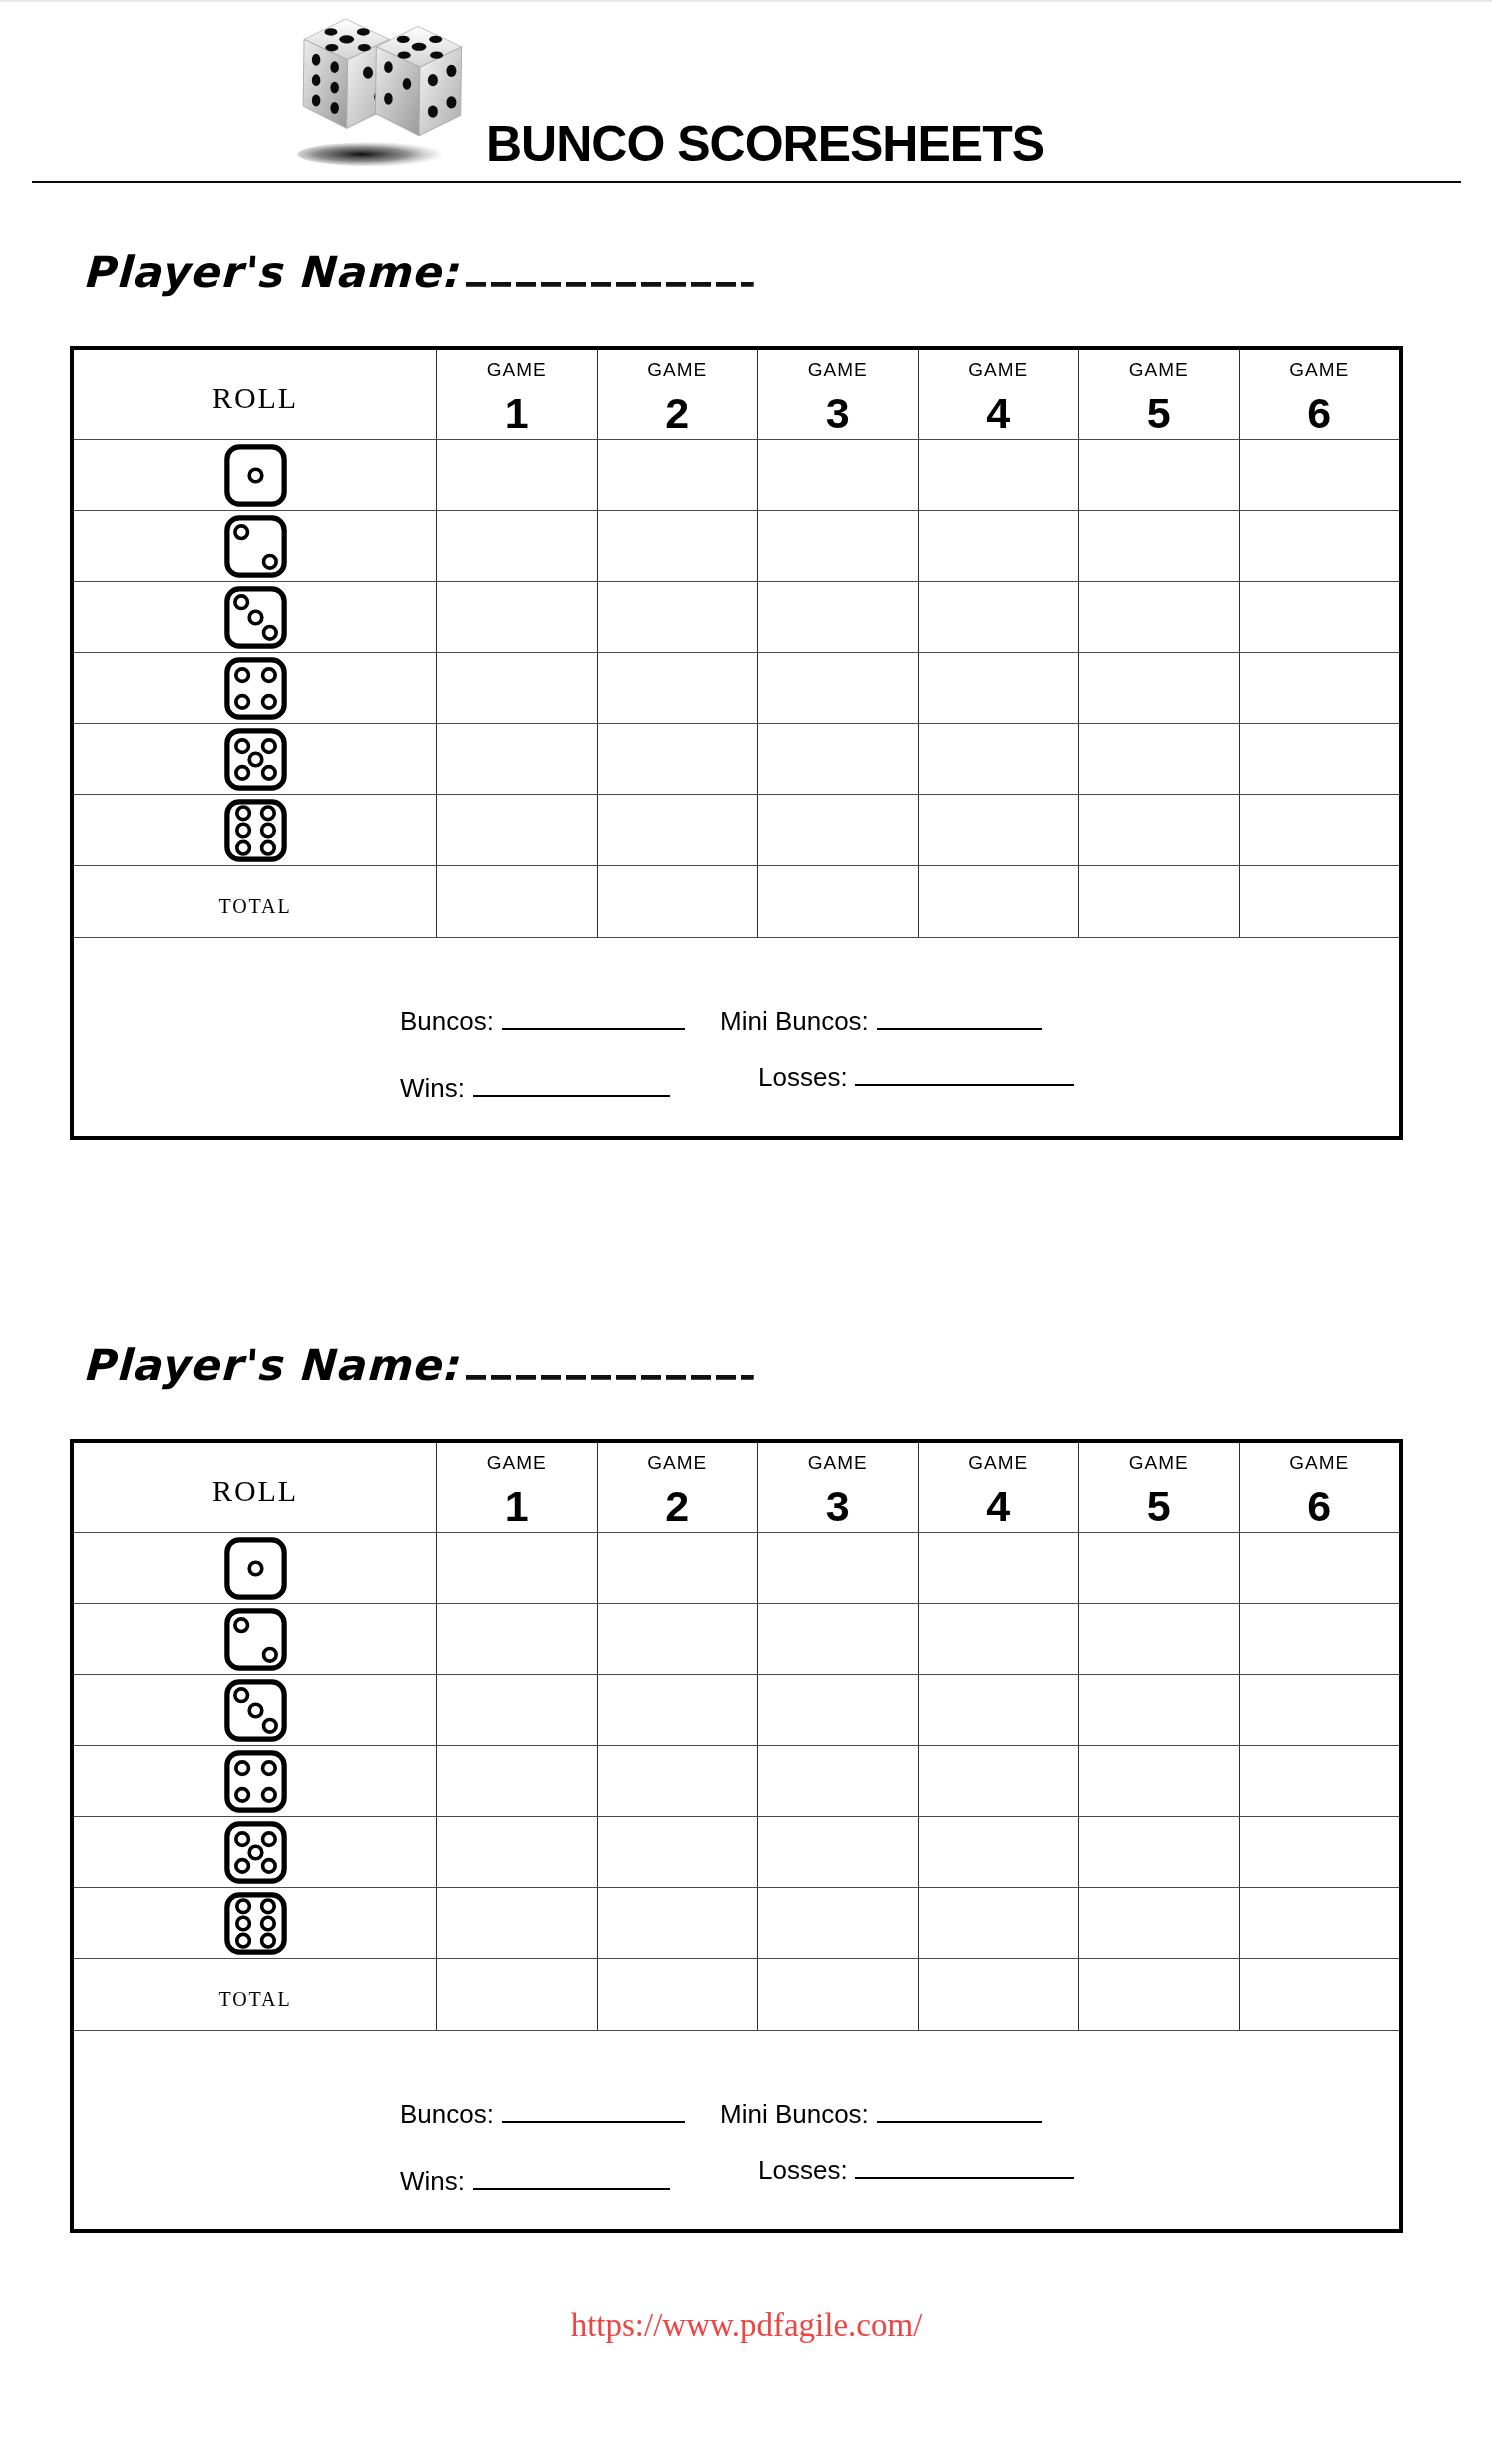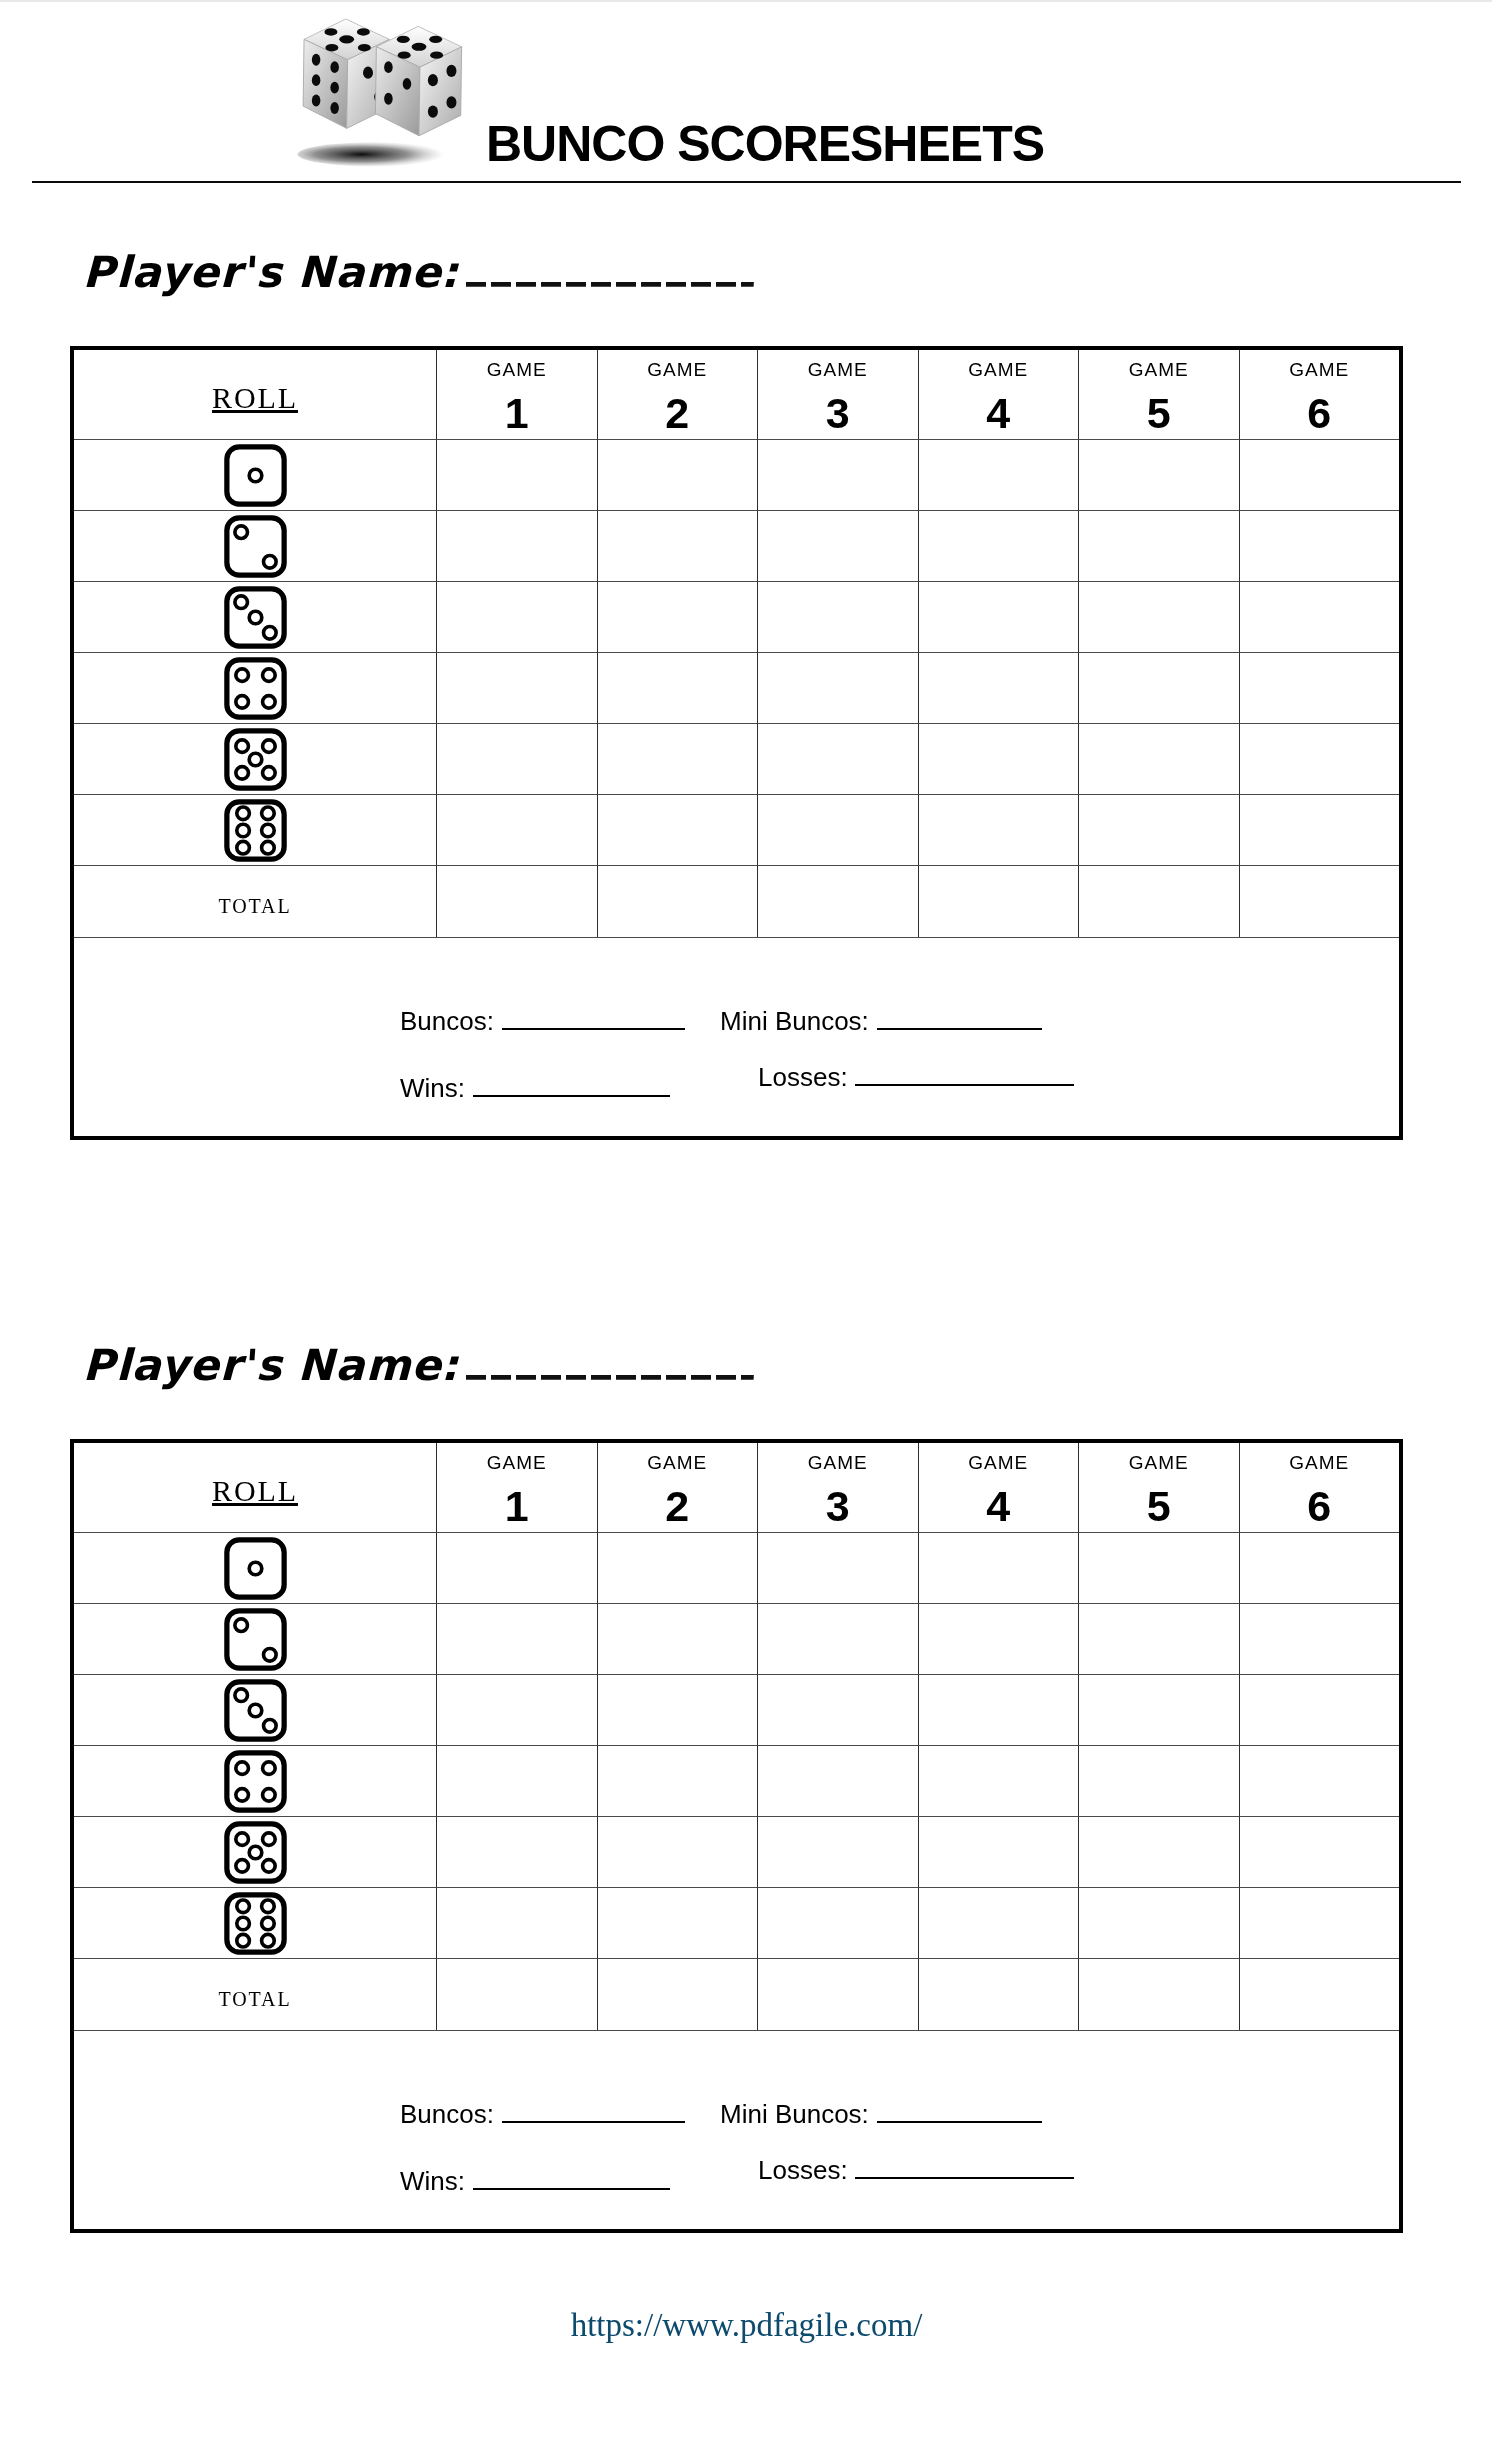--- a/index.html
+++ b/index.html
@@ -45,21 +45,20 @@
     grid-template-columns:362px repeat(6,1fr);
     grid-template-rows:89px repeat(6,71px) 72px 1fr;
   }
   .cell{box-sizing:border-box;}
   .v-line{border-left:1.9px solid #2e2e2e;}
   .h-line{border-top:1.9px solid #4a4a4a;}
   .roll-header{
     display:flex;align-items:center;justify-content:center;
     font-family:"Liberation Serif", serif;font-size:30px;letter-spacing:1.9px;
     padding-top:7.7px;
-    text-decoration:underline;
   }
   .game-header{
     display:flex;flex-direction:column;align-items:center;
     padding-top:8.6px;
     gap:8px;
   }
   .game-header .game-word{font-size:19px;letter-spacing:1px;font-weight:400;}
   .game-header .game-num{font-size:43px;font-weight:700;line-height:1.1;margin-top:1.9px;}
   .dice-cell{display:flex;align-items:center;justify-content:center;}
   .dice-cell svg{display:block;}
@@ -78,21 +77,21 @@
   .stat-mini{left:646px;top:61px;}
   .stat-wins{left:326px;top:128px;}
   .stat-losses{left:684px;top:117px;}
   .stat-buncos .blank{width:183px;}
   .stat-mini .blank{width:165px;}
   .stat-wins .blank{width:197px;}
   .stat-losses .blank{width:219px;}
   
   .footer-url{
     position:absolute;left:0;top:2305px;width:1493px;text-align:center;
-    font-family:"Liberation Serif", serif;font-size:33px;color:#0c4a6e;
+    font-family:"Liberation Serif", serif;font-size:33px;color:#ef4444;
     text-decoration:none;
   }
 </style>
 </head>
 <body>
 
 <div class="page">
 
   <svg class="logo" viewBox="0 0 220 178" xmlns="http://www.w3.org/2000/svg" aria-hidden="true">
     <defs>

